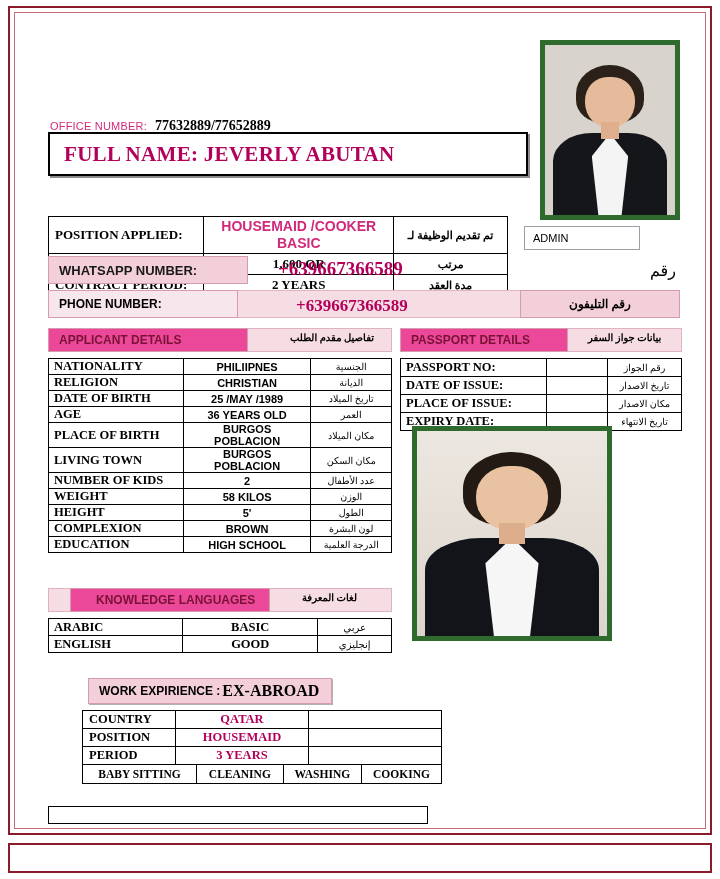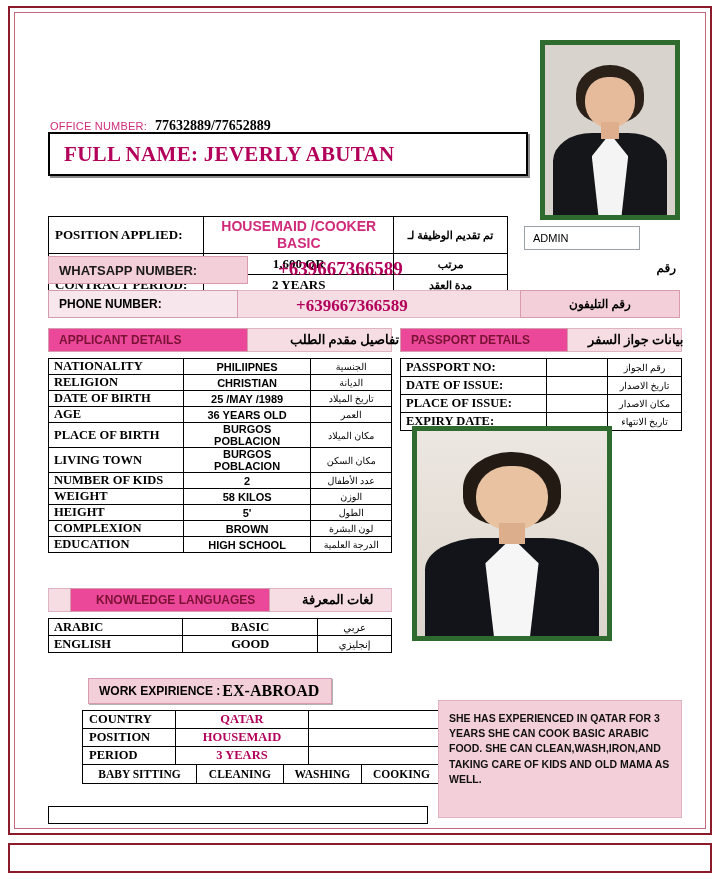--- a/index.html
+++ b/index.html
@@ -134,21 +134,21 @@
   .wa-strip{
     position:absolute;left:8px;top:228px;width:632px;height:28px;
     background:#f6dde4;border:1px solid #e0b3c2;box-sizing:border-box;z-index:-1;
   }
   .wa-number{
     position:absolute;left:238px;top:230px;
     color:#b3005a;font-weight:bold;font-size:19px;font-family:"Liberation Serif",serif;
   }
   .wa-ar{
     position:absolute;right:12px;top:233px;
-    font-size:12px;font-weight:bold;
+    font-size:16px;font-weight:normal;
   }
 
   .ph-strip{
     position:absolute;left:8px;top:262px;width:632px;height:28px;
     background:#f6dde4;border:1px solid #e0b3c2;box-sizing:border-box;
   }
   .ph-bar{
     position:absolute;left:8px;top:262px;width:190px;height:28px;
     background:#f7e7ec;border:1px solid #d79bb0;box-sizing:border-box;
     display:flex;align-items:center;
@@ -174,21 +174,21 @@
     background:#f6dde4;border:1px solid #e0b3c2;box-sizing:border-box;
   }
   .sec-inner{
     position:absolute;height:24px;background:#ec4899;border:1px solid #d79bb0;
     box-sizing:border-box;display:flex;align-items:center;
   }
   .sec-inner span{
     font-family:"Liberation Sans",sans-serif;font-weight:bold;font-size:12px;padding-left:10px;color:#7a1235;
   }
   .sec-ar{
-    position:absolute;font-size:13px;font-weight:bold;top:4px;
+    position:absolute;font-size:10px;font-weight:bold;top:4px;
   }
 
   
   .app-table{
     position:absolute;left:8px;top:330px;width:344px;font-size:12.5px;
   }
   .app-table td{border:1px solid #000;height:15px;padding:0 5px;}
   .app-table .lbl{font-weight:bold;width:126px;}
   .app-table .val{text-align:center;font-weight:bold;font-family:"Liberation Sans",sans-serif;font-size:11px;width:120px;}
   .app-table .ar{text-align:center;font-size:9.5px;width:72px;}
@@ -489,16 +489,15 @@
           <td class="hdr">BABY SITTING</td>
           <td class="hdr">CLEANING</td>
           <td class="hdr">WASHING</td>
           <td class="hdr">COOKING</td>
         </tr>
       </tbody>
     </table>
 
     <div class="bottom-blank"></div>
 
-    <div class="remark">SHE  HAS  EXPERIENCED IN QATAR FOR  3 YEARS SHE CAN COOK BASIC ARABIC FOOD. SHE CAN CLEAN,WASH,IRON,AND TAKING CARE OF KIDS AND OLD MAMA AS WELL.</div>
 
   </div>
 </div>
 
 </body></html>

